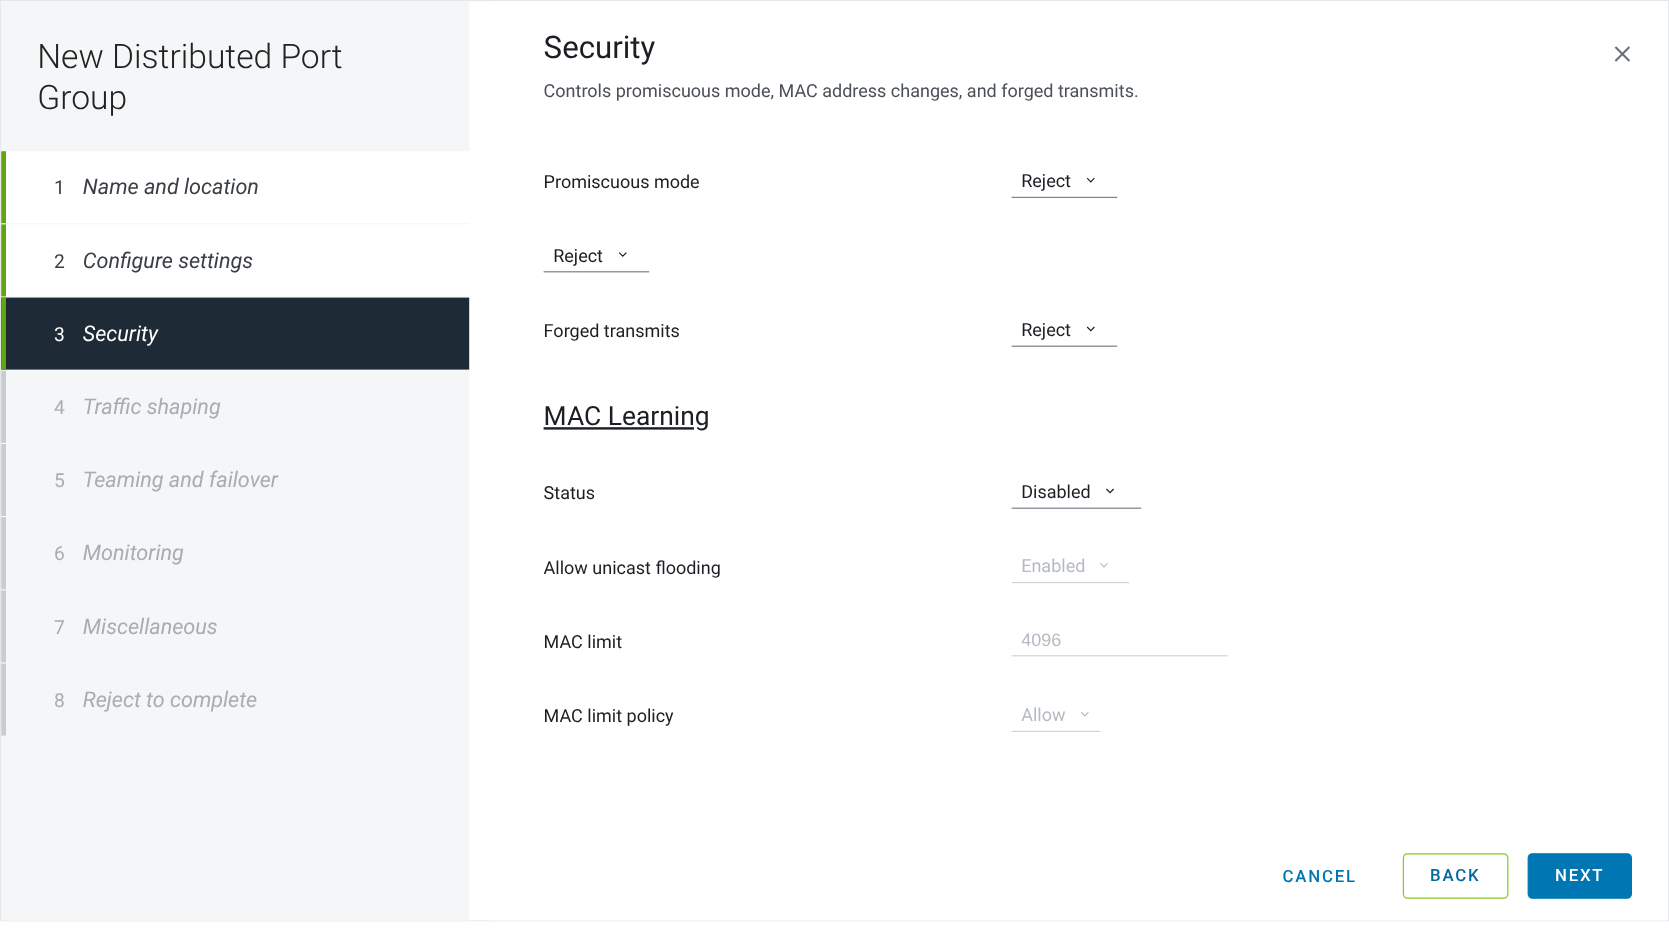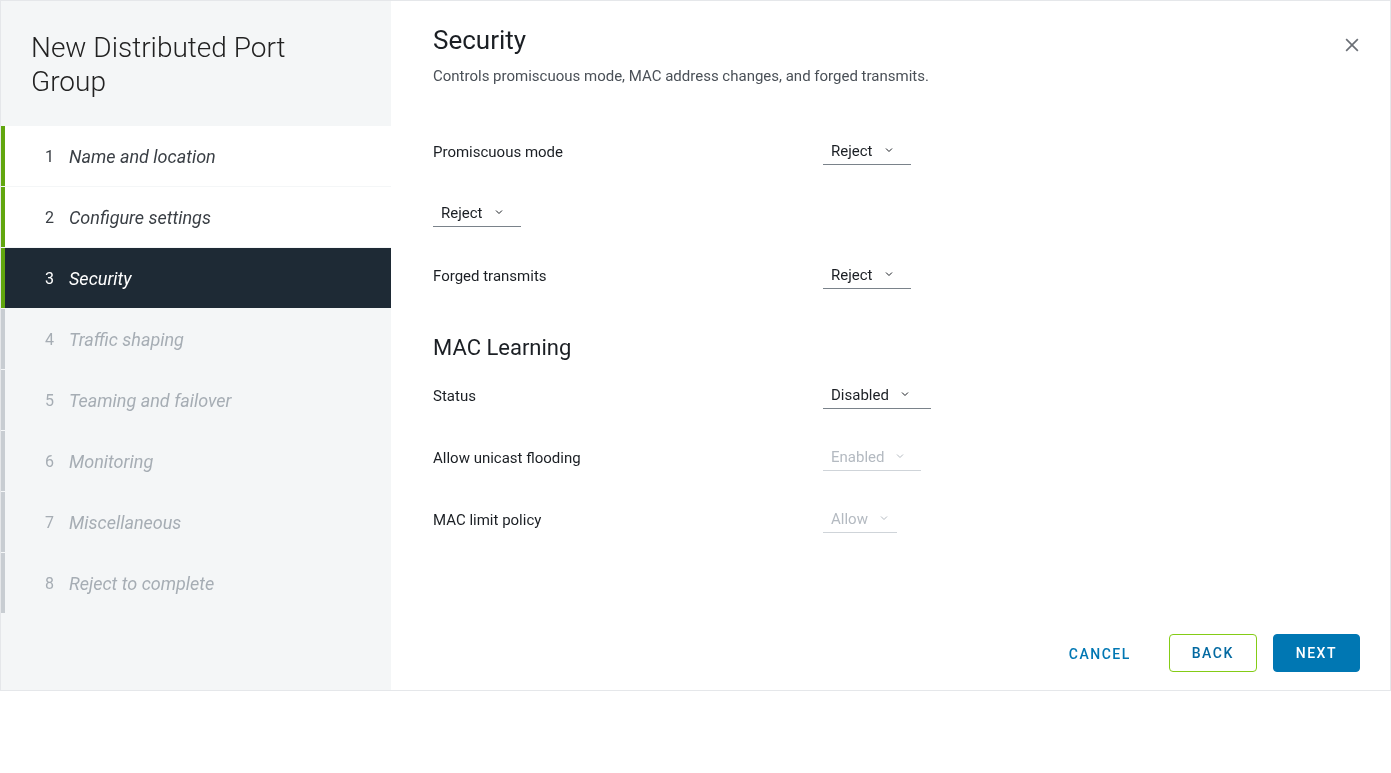--- a/index.html
+++ b/index.html
@@ -1,22 +1,23 @@
 <!DOCTYPE html>
 <html><head>
 <meta charset="utf-8">
 <style>
   * { box-sizing: border-box; }
   html, body { margin: 0; padding: 0; font-family: -apple-system, BlinkMacSystemFont, "Segoe UI", Roboto, "Helvetica Neue", Arial, sans-serif; color: #1b1f24; background: #fff; }
   .modal {
     width: 1391px;
-    height: 691px;
+    height: 768px;
     display: flex;
     border: 1px solid #e5e7ea;
     position: relative;
+    gap: 20px;
   }
   
   .sidebar {
     width: 390px;
     background: #f4f6f7;
     display: flex;
     flex-direction: column;
     padding-top: 22px;
   }
   .wizard-title {
@@ -116,21 +117,22 @@
   }
   .select-wrap svg { width: 12px; height: 12px; }
   .select-wrap .val { font-size: 15px; }
   .input-wrap input {
     border: none; outline: none; font-size: 15px; background: transparent; width: 170px; color: inherit; padding: 0 0 0 0;
   }
   .section-heading {
     font-size: 22px;
     font-weight: 400;
     margin-top: 28px;
-    margin-bottom: 5px;
+    margin-bottom: 20px;
+    text-decoration: underline;
   }
 
   
   .footer {
     position: absolute;
     bottom: 18px;
     right: 30px;
     display: flex;
     align-items: flex-end;
     gap: 16px;
@@ -260,20 +262,26 @@
         <div class="select-wrap disabled" style="min-width:98px">
           <span class="val">Enabled</span>
           <span>
             <svg viewBox="0 0 24 24" fill="none" stroke="currentColor" stroke-width="2">
                 <polyline points="6 9 12 15 18 9"></polyline>
               </svg>
           </span>
         </div>
       </div>
 
+      <div class="row">
+        <div class="row-label">MAC limit</div>
+        <div class="input-wrap disabled">
+          <input type="text" disabled="" value="4096" style="">
+        </div>
+      </div>
 
       <div class="row">
         <div class="row-label">MAC limit policy</div>
         <div class="select-wrap disabled" style="min-width:74px">
           <span class="val">Allow</span>
           <span>
             <svg viewBox="0 0 24 24" fill="none" stroke="currentColor" stroke-width="2">
                 <polyline points="6 9 12 15 18 9"></polyline>
               </svg>
           </span>

